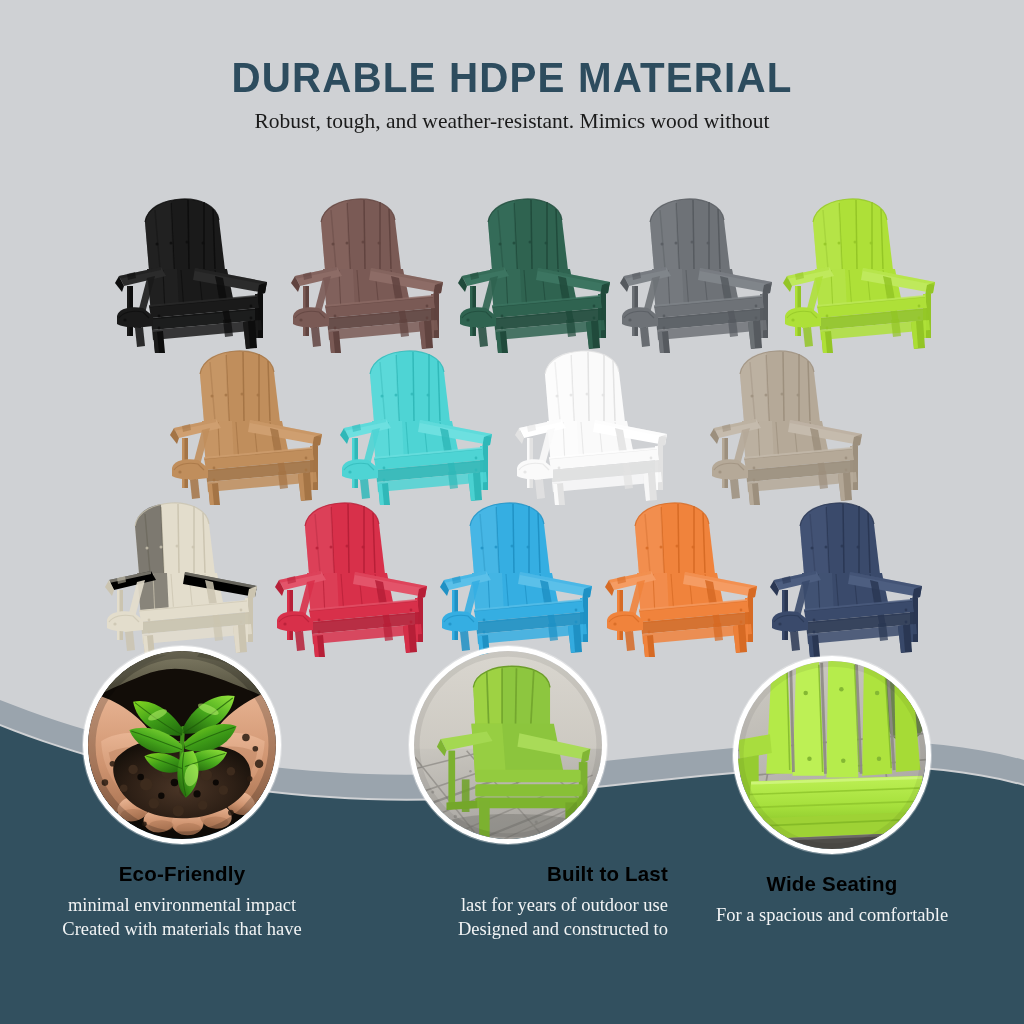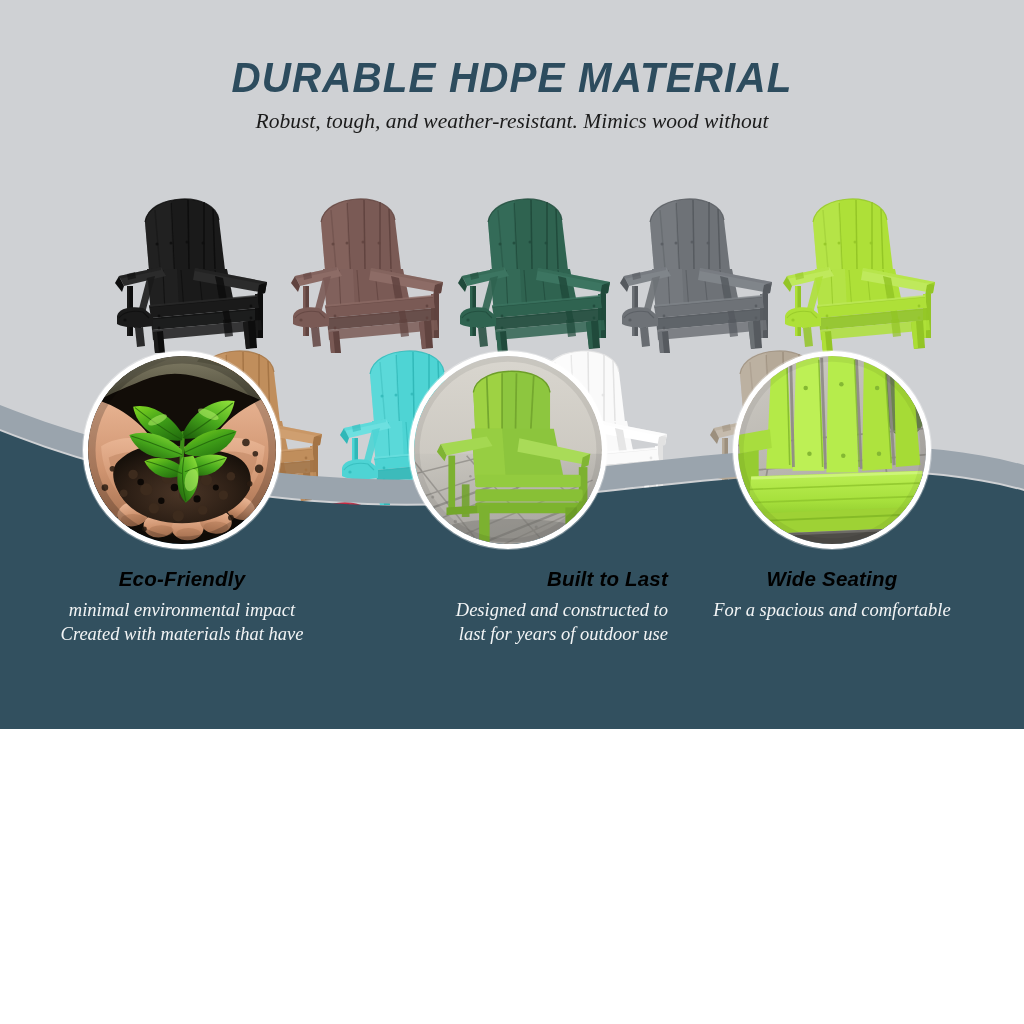--- a/index.html
+++ b/index.html
@@ -5,24 +5,23 @@
   * { margin:0; padding:0; box-sizing:border-box; }
 
   html, body {
     width:1024px; height:1024px;
     font-family:"Liberation Sans", sans-serif;
     overflow:hidden;
   }
 
   #page {
     position:relative;
-    width:1024px; height:729px;
+    width:1024px; height:1024px;
     background:#cfd1d4;
     overflow:hidden;
-    font-style:italic;
   }
 
   
   .hdr { position:absolute; top:0; left:0; width:1024px; text-align:center; }
 
   .hdr-title {
     margin-top:54px;
     font-family:"Liberation Sans Narrow","Liberation Sans",sans-serif;
     font-weight:bold;
     font-size:42px;
@@ -1768,26 +1767,26 @@
               <rect x="44" y="128" width="8" height="34" fill="#6fa227" opacity="0.85"></rect>
 
               <path d="M28,152 L60,150 L60,158 L28,160 Z" fill="#74a72a"></path>
             </g>
             <circle cx="100" cy="100" r="99" fill="none" stroke="#000" stroke-width="10" opacity="0.07"></circle>
           </svg>
         </div>
       </div>
       <div class="feat-title">Built to Last</div>
       <div class="feat-desc">
+        <div>last for years of outdoor use</div>
         <div>Designed and constructed to</div>
-        <div>last for years of outdoor use</div>
       </div>
     </div>
 
-    <div class="feat feat-3" style="top:22px">
+    <div class="feat feat-3" style="top:32px">
       <div class="circle">
         <div class="circle-inner">
           <svg viewBox="0 0 200 200">
             <defs>
               <linearGradient id="bgStone" x1="0" y1="0" x2="0.4" y2="1">
                 <stop offset="0%" stop-color="#cfccc5"></stop>
                 <stop offset="100%" stop-color="#a9a6a1"></stop>
               </linearGradient>
               <linearGradient id="limeSeat" x1="0" y1="0" x2="0" y2="1">
                 <stop offset="0%" stop-color="#bdf055"></stop>

